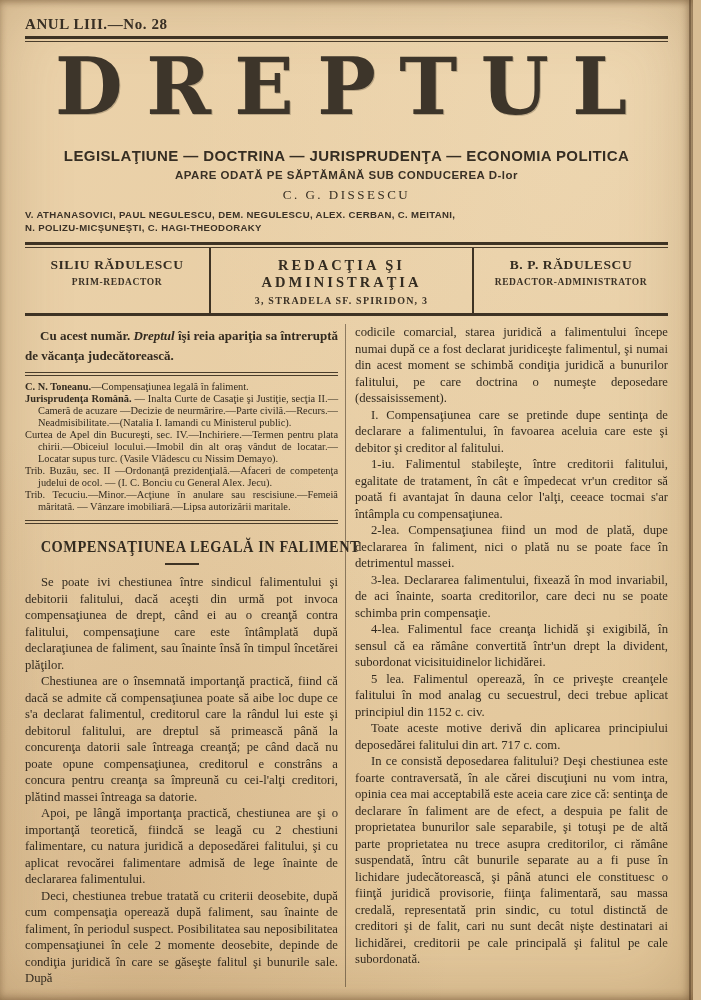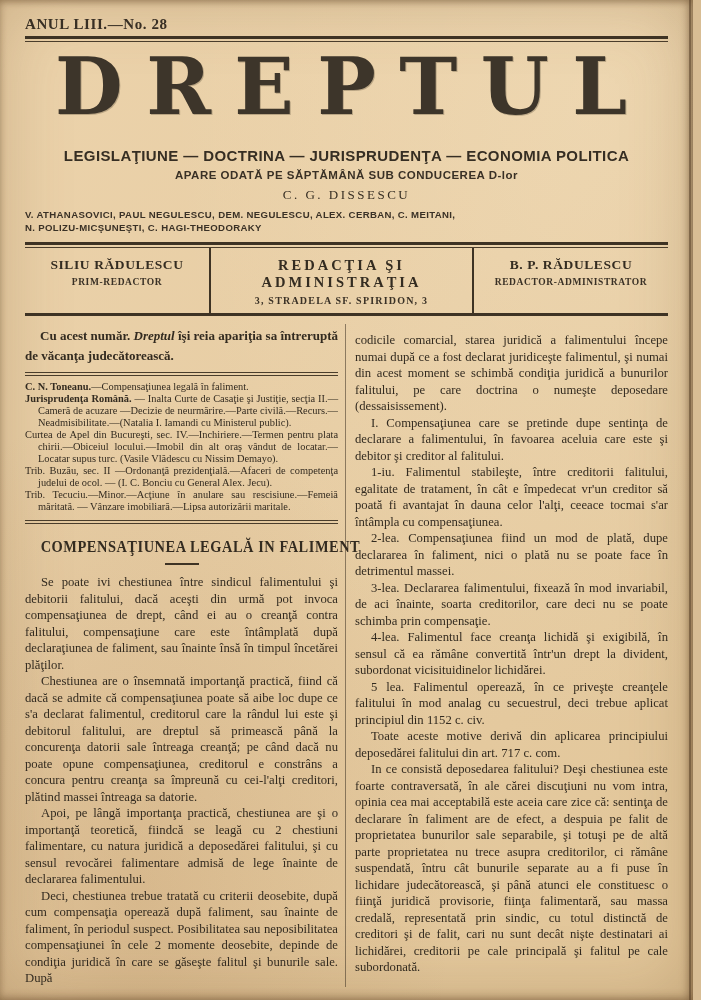--- a/index.html
+++ b/index.html
@@ -64,21 +64,21 @@
   .mast-name{font-weight:bold;font-size:13.5px;letter-spacing:.6px;color:#342c21;}
   .mast-center .mast-name{font-size:14.5px;letter-spacing:3px;}
   .mast-role{font-weight:bold;font-size:9.5px;letter-spacing:.6px;margin-top:4px;color:#3a3126;}
   .mast-center .mast-role{font-size:10px;letter-spacing:1.2px;}
   .rule-bottom{height:0;border-top:3px solid #3e3324;}
 
   
   .columns{display:flex;margin-top:8px;align-items:stretch;}
   .col{width:313px;}
   .col-left{margin-right:7px;}
-  .col-right{margin-left:9px;margin-top:8px;}
+  .col-right{margin-left:9px;}
   .col-divider{width:1px;background:rgba(62,51,36,.55);}
 
   .notice{
     font-size:13px;line-height:20px;text-align:justify;text-indent:15px;margin:2px 0 4px;
   }
   .rule-thin{height:2px;border-top:1px solid #4a3d2b;border-bottom:1px solid #4a3d2b;margin:6px 0 5px;}
   .toc{font-size:10.4px;line-height:11.9px;}
   .toc p{margin:0;padding-left:13px;text-indent:-13px;text-align:justify;}
   .rule-thin.above-heading{margin-top:8px;}
   .article-heading{
@@ -147,21 +147,21 @@
           <p><span class="st-i">Trib. Buzău, sec. II </span><span>—Ordonanţă prezidenţială.—Afaceri de competenţa judelui de ocol. — (I. C. Bonciu cu General Alex. Jecu).</span></p>
           <p><span class="st-i">Trib. Tecuciu.</span><span>—Minor.—Acţiune în anulare sau rescisiune.—Femeiă măritată. — Vânzare imobiliară.—Lipsa autorizării maritale.</span></p>
         </div>
 
         <div class="rule-thin above-heading"></div>
         <h2 class="article-heading">COMPENSAŢIUNEA LEGALĂ IN FALIMENT</h2>
         <div class="heading-dash"></div>
 
         <p class="para"><span>Se poate ivi chestiunea între sindicul falimentului şi debitorii falitului, dacă aceşti din urmă pot invoca compensaţiunea de drept, când ei au o creanţă contra falitului, compensaţiune care este întâmplată după declaraţiunea de faliment, sau înainte însă în timpul încetărei plăţilor.</span></p>
         <p class="para"><span>Chestiunea are o însemnată importanţă practică, fiind că dacă se admite că compensaţiunea poate să aibe loc dupe ce s'a declarat falimentul, creditorul care la rândul lui este şi debitorul falitului, are dreptul să primească până la concurenţa datorii sale întreaga creanţă; pe când dacă nu poate opune compensaţiunea, creditorul e constrâns a concura pentru creanţa sa împreună cu cei-l'alţi creditori, plătind massei întreaga sa datorie.</span></p>
-        <p class="para"><span>Apoi, pe lângă importanţa practică, chestiunea are şi o importanţă teoretică, fiindcă se leagă cu 2 chestiuni falimentare, cu natura juridică a </span><span class="st-i">deposedărei</span><span> falitului, şi cu </span><span class="st-i">sensul revocărei</span><span> falimentare admisă de lege înainte de declararea falimentului.</span></p>
+        <p class="para"><span>Apoi, pe lângă importanţa practică, chestiunea are şi o importanţă teoretică, fiindcă se leagă cu 2 chestiuni falimentare, cu natura juridică a </span><span class="st-i">deposedărei</span><span> falitului, şi cu </span><span class="st-i">aplicat revocărei</span><span> falimentare admisă de lege înainte de declararea falimentului.</span></p>
         <p class="para"><span>Deci, chestiunea trebue tratată cu criterii deosebite, după cum compensaţia operează după faliment, sau înainte de faliment, în periodul suspect. Posibilitatea sau neposibilitatea compensaţiunei în cele 2 momente deosebite, depinde de condiţia juridică în care se găseşte falitul şi bunurile sale. După</span></p>
       </div>
 
       <div class="col-divider"></div>
 
       <div class="col col-right">
         <p class="para flush"><span>codicile comarcial, starea juridică a falimentului începe numai după ce a fost declarat juridiceşte falimentul, şi numai din acest moment se schimbă condiţia juridică a bunurilor falitului, pe care doctrina o numeşte </span><span class="st-i">deposedare (dessaisissement).</span></p>
         <p class="para"><span class="st-i">I. Compensaţiunea care se pretinde dupe sentinţa de declarare a falimentului, în favoarea aceluia care este şi debitor şi creditor al falitului.</span></p>
         <p class="para"><span>1-iu. Falimentul stabileşte, între creditorii falitului, egalitate de tratament, în cât e împedecat vr'un creditor să poată fi avantajat în dauna celor l'alţi, ceeace tocmai s'ar întâmpla cu compensaţiunea.</span></p>
         <p class="para"><span>2-lea. Compensaţiunea fiind un mod de plată, dupe declararea în faliment, nici o </span><span class="st-i">plată</span><span> nu se poate face în detrimentul massei.</span></p>

